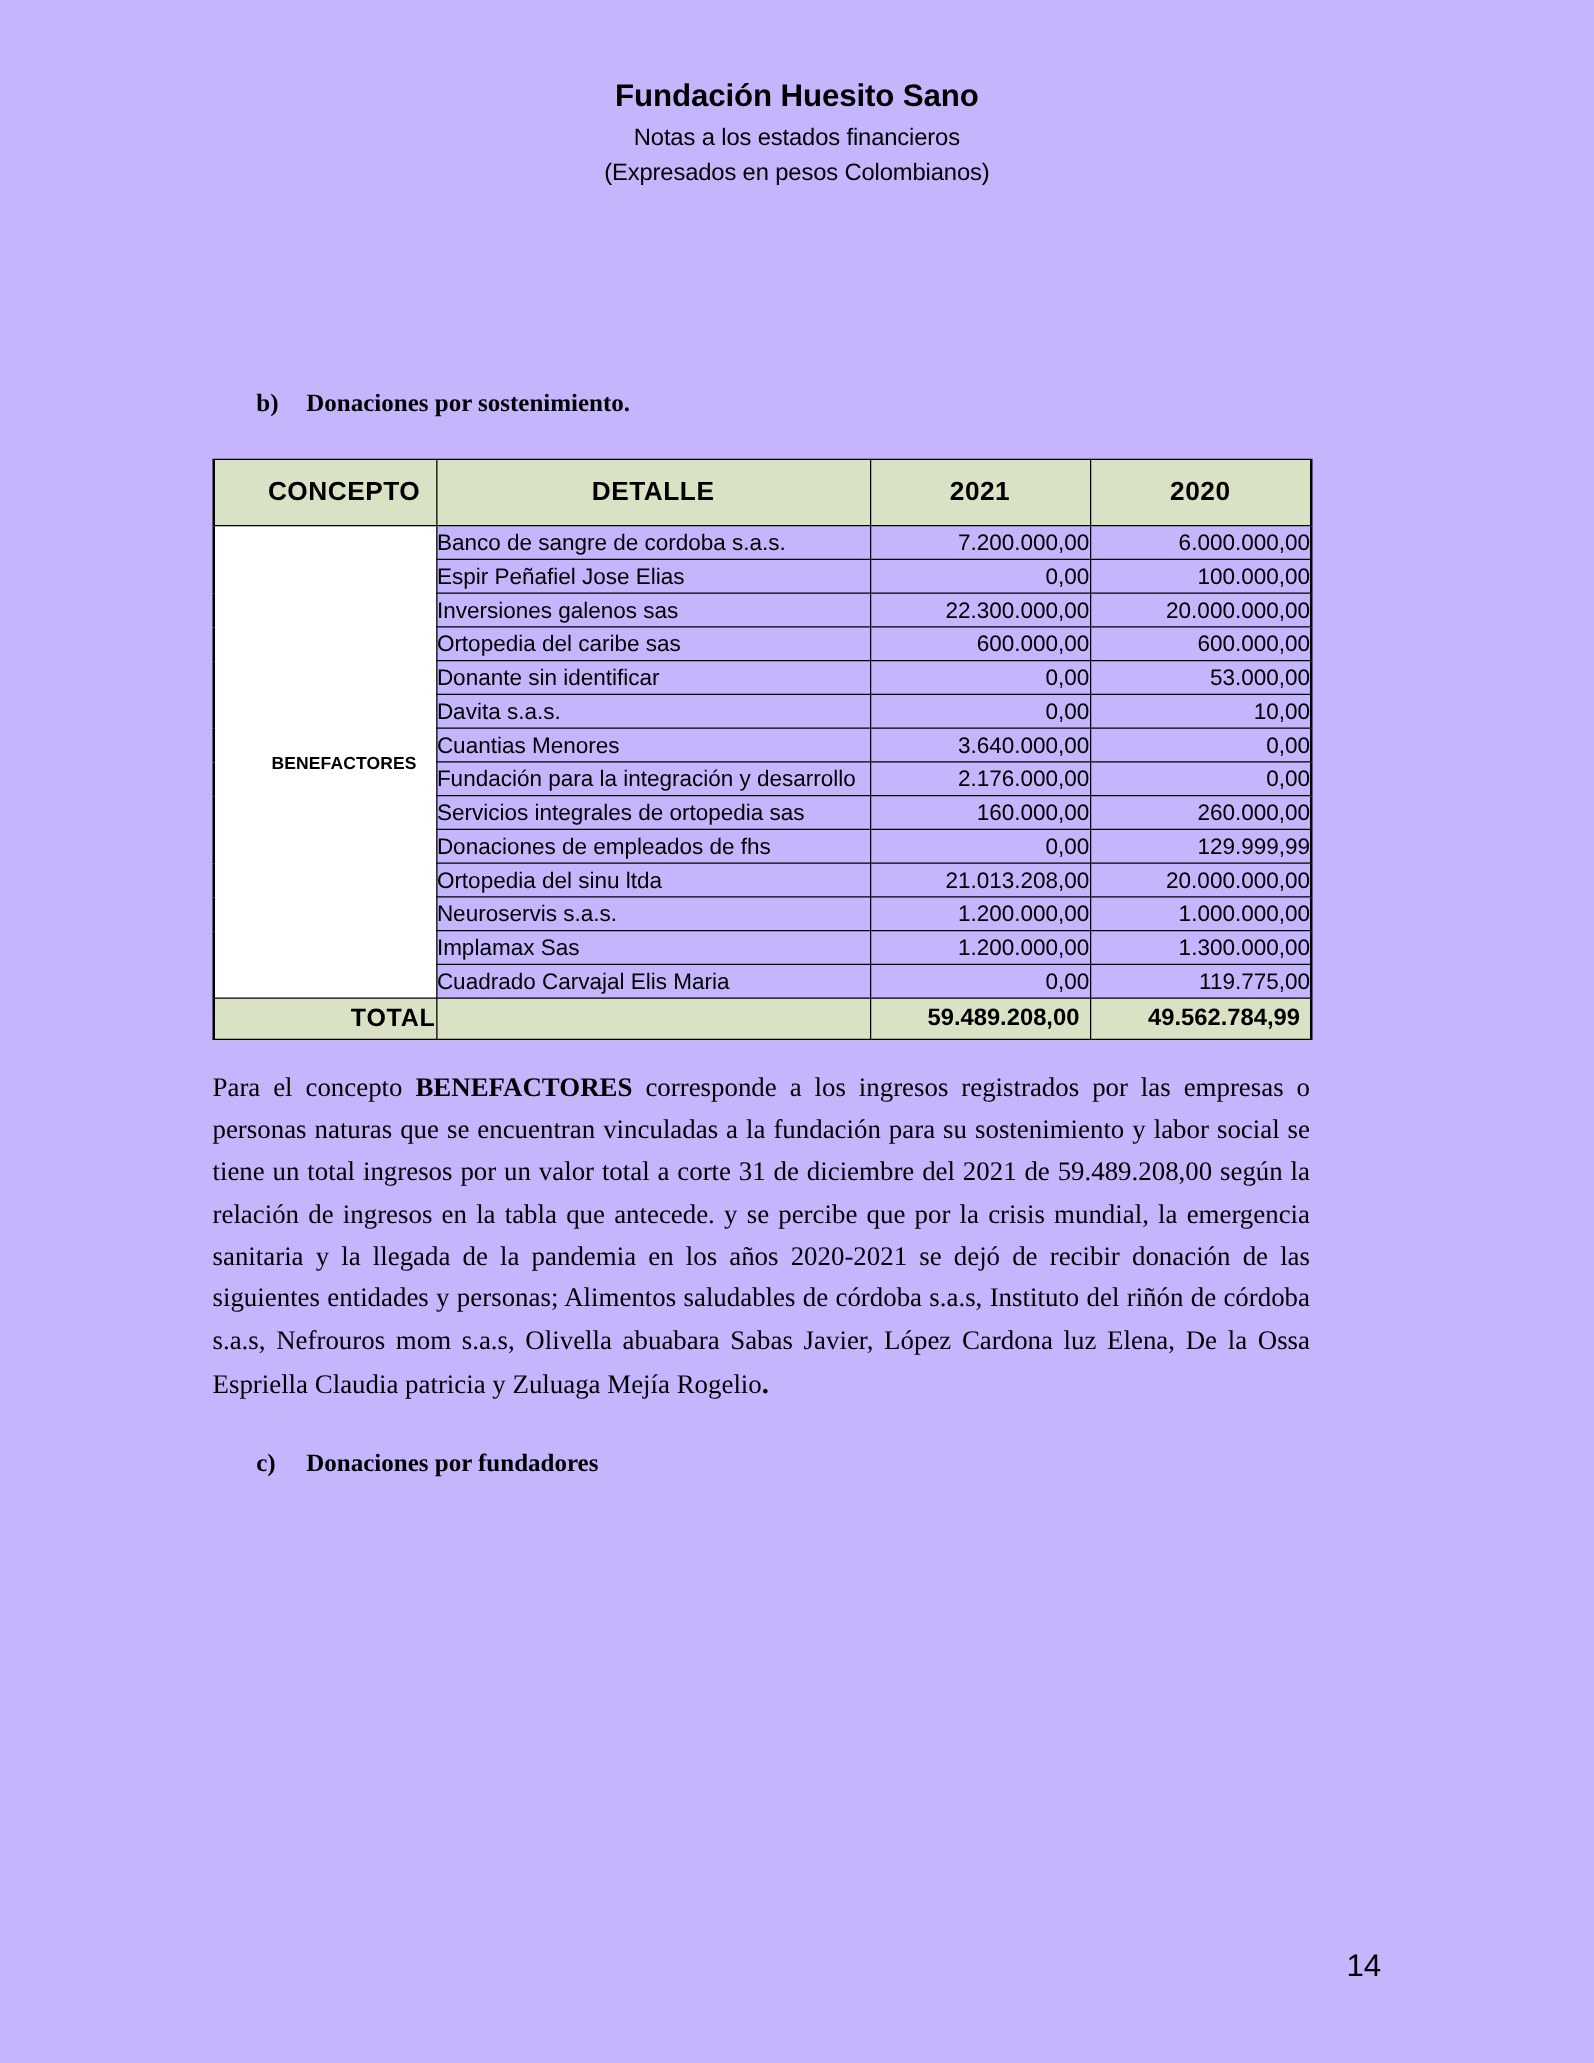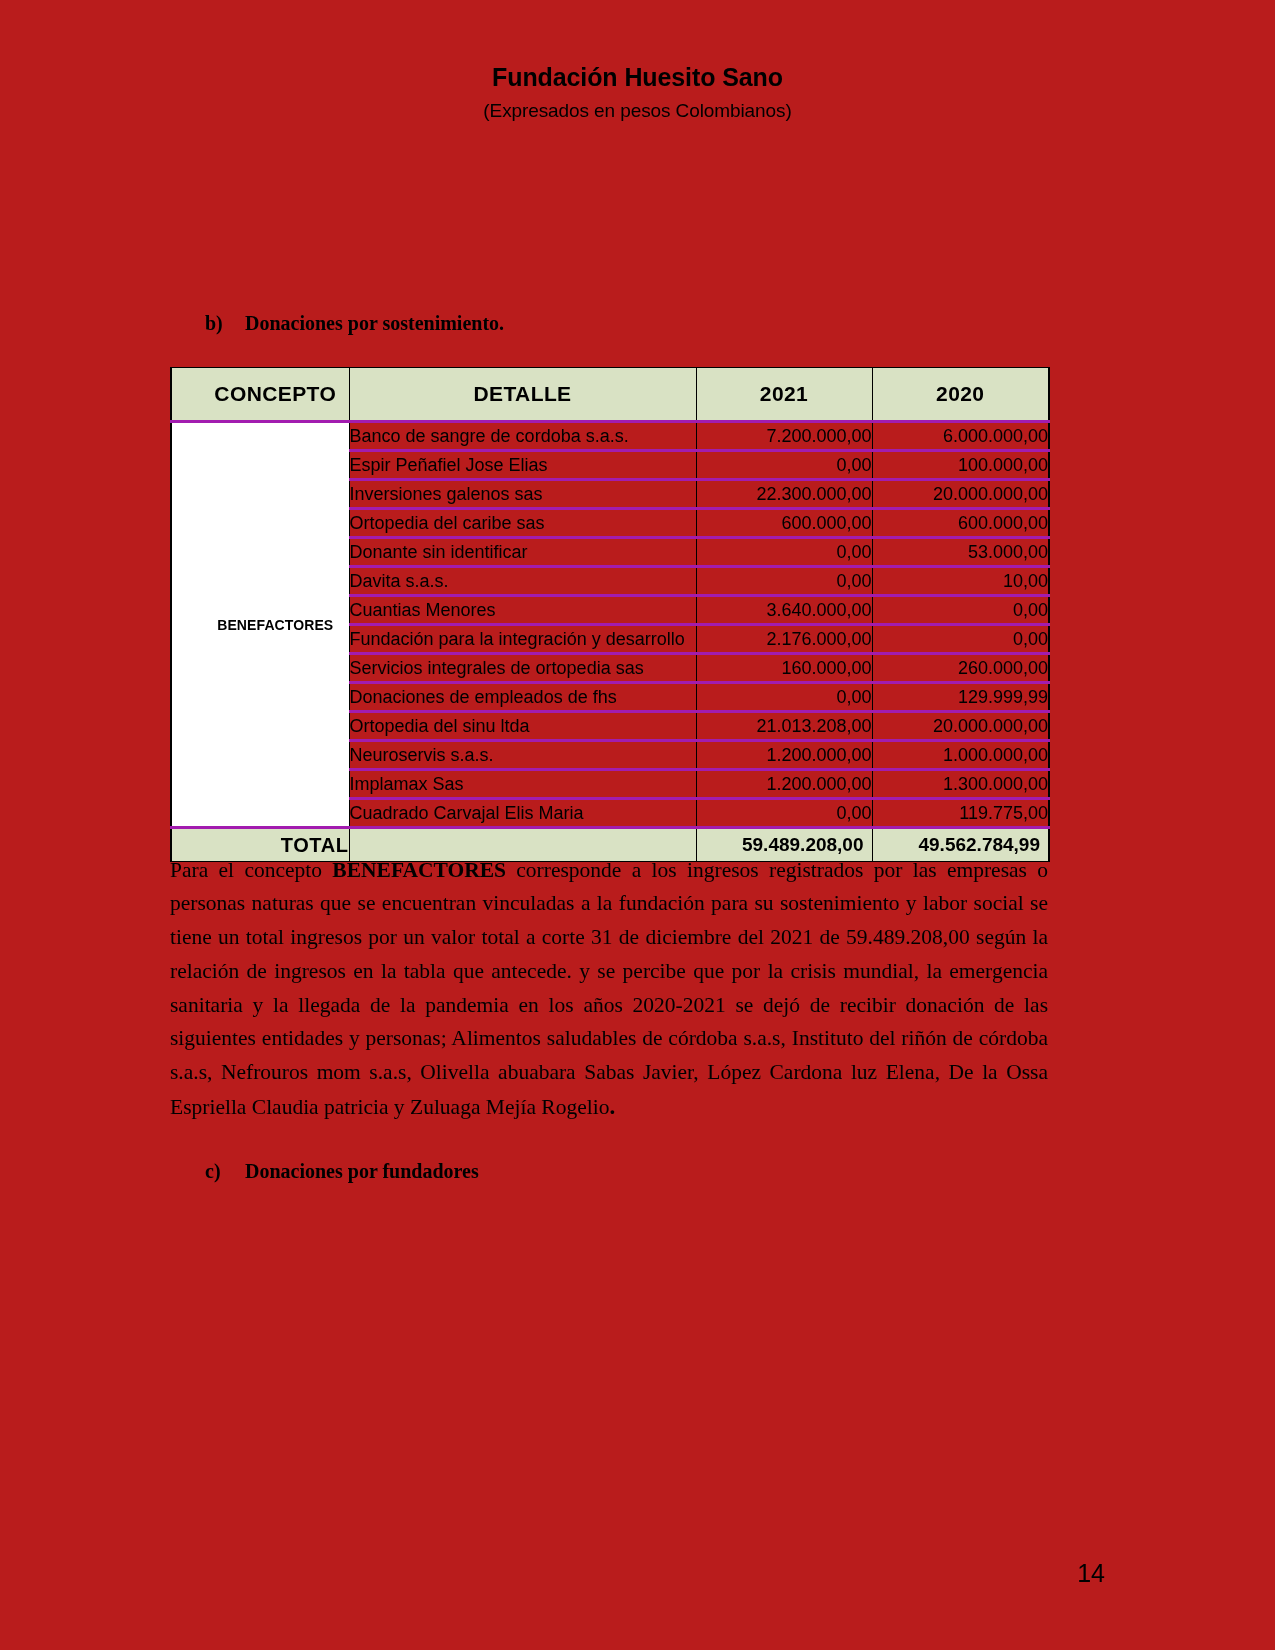--- a/index.html
+++ b/index.html
@@ -5,21 +5,21 @@
 <style>
   html, body {
     margin: 0;
     padding: 0;
     background: #ffffff;
   }
   .page {
     position: relative;
     width: 1275px;
     height: 1650px;
-    background: #b91c1c;
+    background: #c4b5fd;
     box-sizing: border-box;
     overflow: hidden;
     font-family: "Liberation Serif", "DejaVu Serif", serif;
     color: #000000;
   }
 
   
   .doc-header {
     position: absolute;
     left: 0;
@@ -136,21 +136,21 @@
   tr.total-row td.total-label {
     text-align: right;
     letter-spacing: 0.6px;
   }
   tr.total-row td.total-blank { background: #d9e2c4; }
   tr.total-row td.num-cell {
     font-size: 19px;
     padding-right: 8px;
     padding-left: 16px;
   }
-  table.donations tbody tr td { border-top: 3px solid #a21caf; }
+  table.donations tbody tr td { border-top: 1px solid #a21caf; }
   table.donations .thick-left { border-left: 2px solid #000; padding-left: 30px; }
   table.donations .thick-right { border-right: 2px solid #000; }
 
   
   .body-paragraph {
     position: absolute;
     left: 170px;
     top: 832px;
     width: 878px;
     font-family: "Liberation Serif", "DejaVu Serif", serif;
@@ -173,20 +173,21 @@
     color: #000;
   }
 </style>
 </head>
 <body>
 
 <div class="page">
 
   <div class="doc-header">
     <div class="doc-title">Fundación Huesito Sano</div>
+    <div class="doc-subline">Notas a los estados financieros</div>
     <div class="doc-subline">(Expresados en pesos Colombianos)</div>
   </div>
 
   <div class="section-heading">
     <span class="marker">b)</span><span>Donaciones por sostenimiento.</span>
   </div>
 
   <div class="table-wrap">
     <table class="donations">
       <colgroup>

